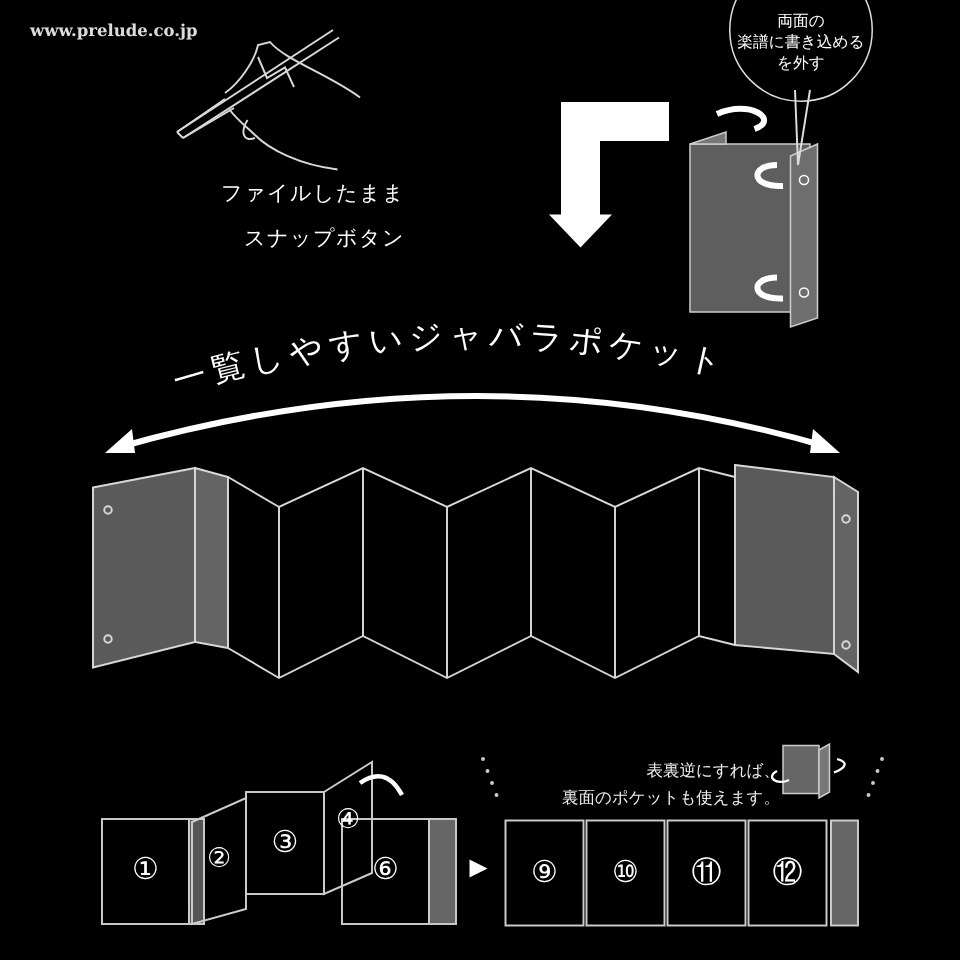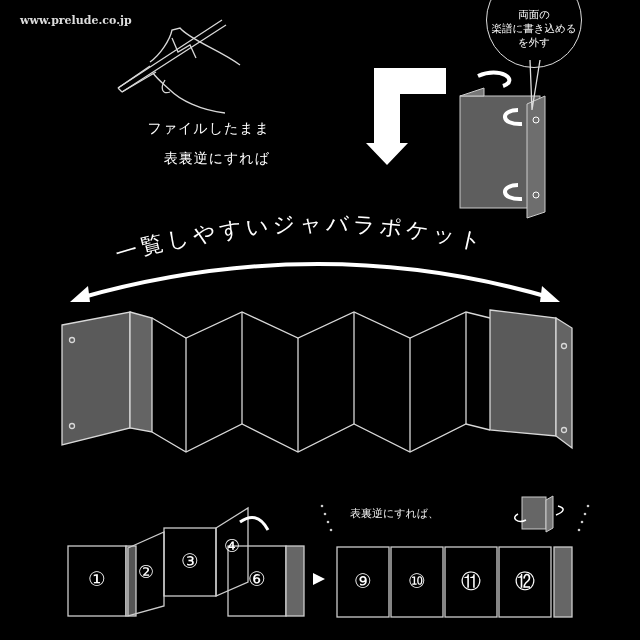--- a/index.html
+++ b/index.html
@@ -1,21 +1,21 @@
 <!DOCTYPE html>
 <html><head>
 <meta charset="utf-8">
 <style>
   html,body{margin:0;padding:0;background:#000;}
   body{width:640px;height:640px;position:relative;overflow:hidden;color:#fff;font-family:"DejaVu Sans",sans-serif;}
   .abs{position:absolute;}
   .url{left:20px;top:14px;font-family:"DejaVu Serif",serif;font-weight:bold;font-size:11px;color:#ddd;}
   .caption{left:120px;width:150px;text-align:right;font-size:14px;color:#fff;letter-spacing:1px;}
   .bubble{left:486px;top:-28px;width:96px;height:96px;border:1.5px solid #ddd;border-radius:50%;text-align:center;font-size:10.5px;line-height:14px;color:#fff;padding-top:34px;box-sizing:border-box;}
-  .note{left:350px;top:505px;width:170px;text-align:left;font-size:11px;line-height:18px;color:#eee;}
+  .note{left:350px;top:505px;width:170px;text-align:right;font-size:11px;line-height:18px;color:#eee;}
   svg{position:absolute;left:0;top:0;}
   .num{font-family:"DejaVu Sans",sans-serif;fill:#fff;text-anchor:middle;}
 </style>
 </head>
 <body>
 
 <div class="abs url">www.prelude.co.jp</div>
 
 <svg width="640" height="640">
   <g fill="none" stroke="#d8d8d8" stroke-width="1.3">
@@ -118,23 +118,24 @@
 
   <defs>
       <path id="arcpath" d="M118 262 Q320 200 525 262"></path>
     </defs>
   <text font-size="22" fill="#fff" letter-spacing="4">
     <textPath href="#arcpath">一覧しやすいジャバラポケット</textPath>
   </text>
 </svg>
 
 <div class="abs caption" style="top:120px">ファイルしたまま</div>
-<div class="abs caption" style="top:150px">表裏逆にすれば</div>
+<div class="abs caption" style="top:150px">スナップボタン</div>
 
 <div class="abs bubble">
   <div>両面の</div>
   <div>楽譜に書き込める</div>
   <div>を外す</div>
 </div>
 
 <div class="abs note">
   <div>表裏逆にすれば、</div>
+  <div>裏面のポケットも使えます。</div>
 </div>
 
 </body></html>

